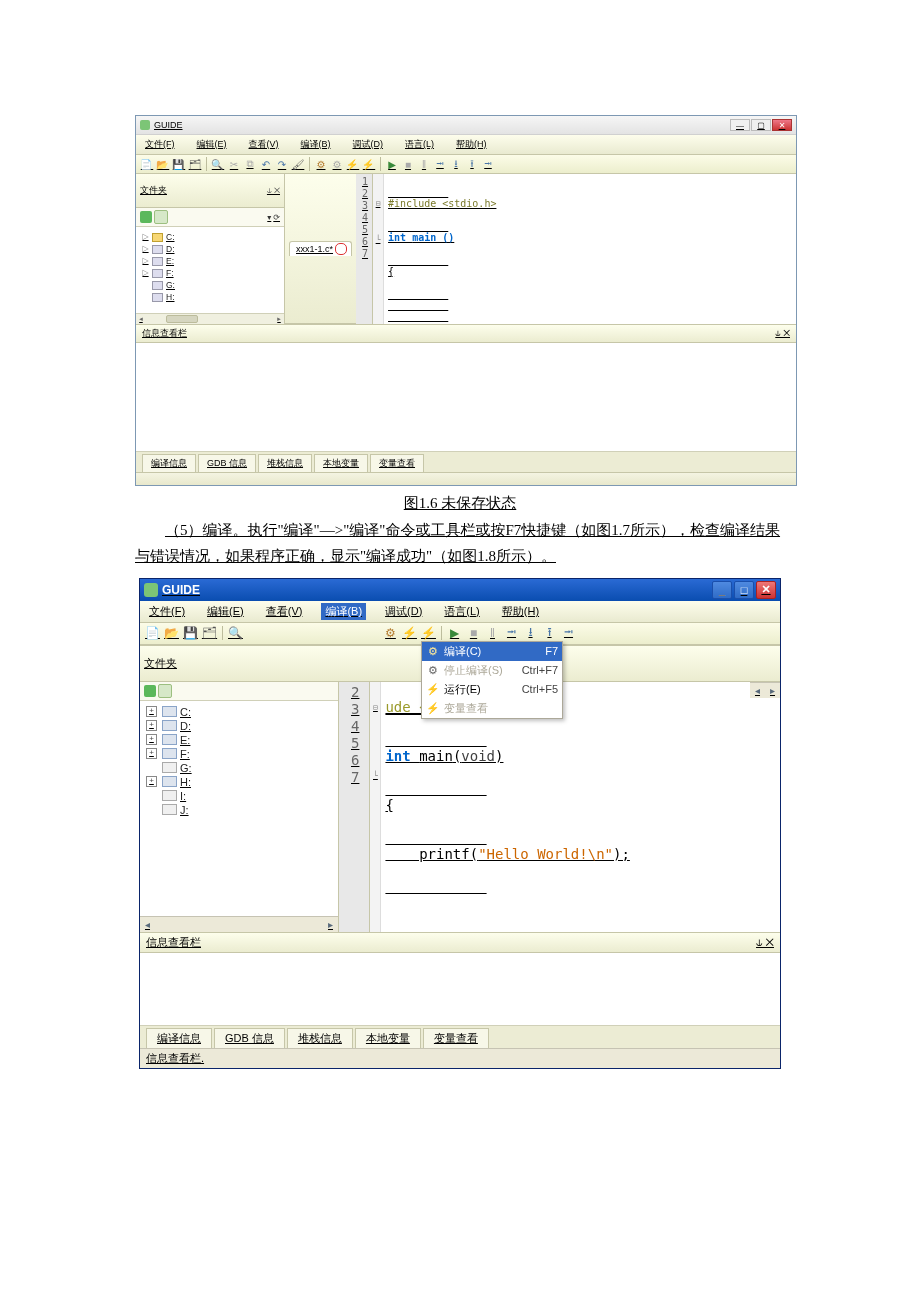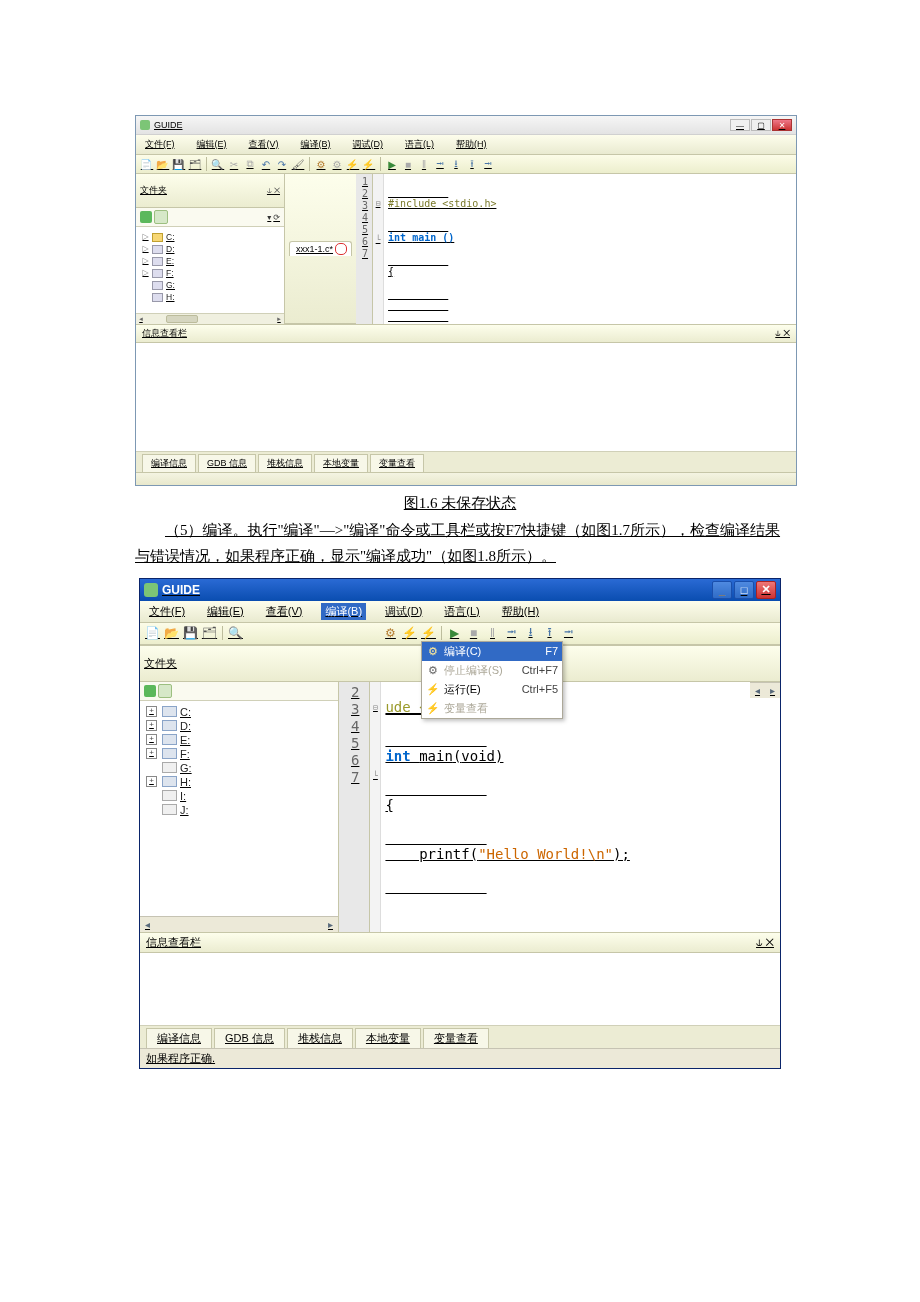--- a/index.html
+++ b/index.html
@@ -145,21 +145,21 @@
   .xp .drvh{width:13px;height:9px;background:#f0f0f0;border:1px solid #aaa;}
 
   .xp .ecode{font-size:14px;font-family:Consolas,monospace;}
   .xp .gut{padding:2px 10px 0 12px;font-size:14px;}
   .xp .gut div{height:17px;line-height:17px;}
   .xp .fold .m{height:17px;line-height:17px;}
   .xp .codelines div{height:17px;line-height:17px;}
   .xp .kw{color:#0066cc;}
   .xp .inc{color:#9a9a2a;}
   .xp .str{color:#cc6600;}
-  .xp .void{color:#000000;}
+  .xp .void{color:#404040;}
   .xp .workarea{height:250px;}
   .xp .hscroll{height:15px;display:flex;background:#ece9d8;border-top:1px solid #c6c3b3;}
   .xp .hscroll .arr{width:15px;text-align:center;color:#596a7b;font-size:10px;line-height:15px;}
   .xp .hscroll .track{flex:1;}
   .xp .info-body{height:72px;}
   .xp .info-tabs .t{font-size:11px;padding:2px 10px;}
   .xp .status{padding:2px 6px;font-size:11px;background:#ece9d8;border-top:1px solid #c6c3b3;}
 
   
   [data-interactable="false"]{}
@@ -491,18 +491,18 @@
       <span class="rc" data-interactable="true">⫝ ✕</span>
     </div>
     <div class="info-body" data-interactable="false"></div>
     <div class="info-tabs" data-interactable="false">
       <span class="t" data-interactable="true">编译信息</span>
       <span class="t" data-interactable="true">GDB 信息</span>
       <span class="t" data-interactable="true">堆栈信息</span>
       <span class="t" data-interactable="true">本地变量</span>
       <span class="t" data-interactable="true">变量查看</span>
     </div>
-    <div class="status" data-interactable="false">如果程序正确.</div>
+    <div class="status" data-interactable="false">信息查看栏.</div>
   </div>
 </div>
 
 
 </div>
 
 </body></html>

